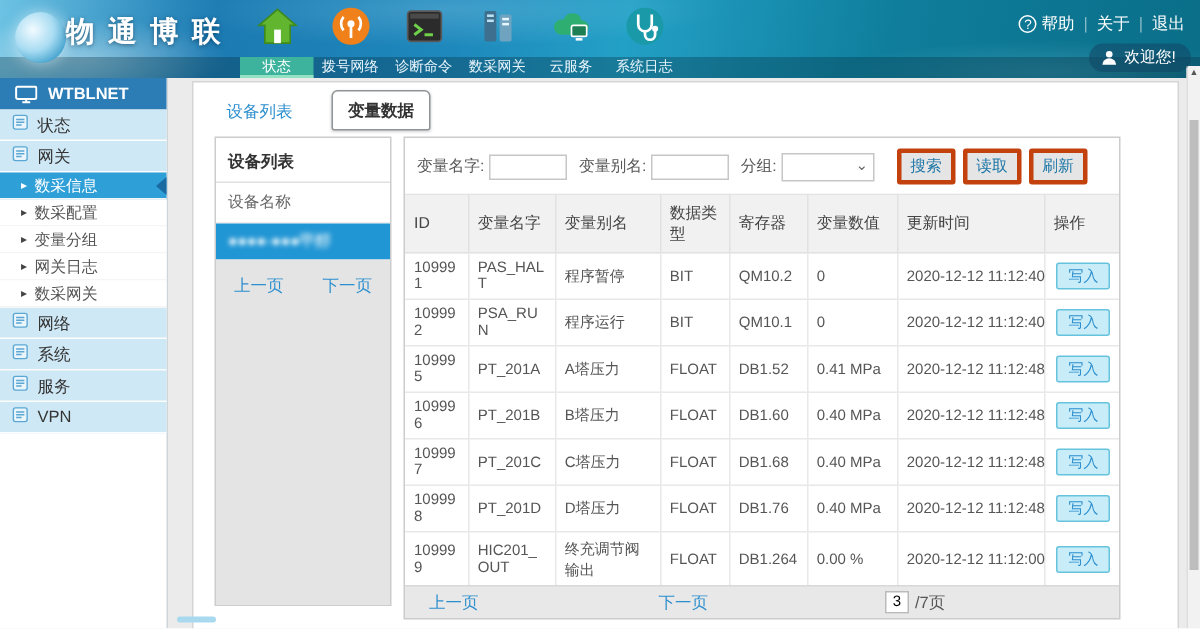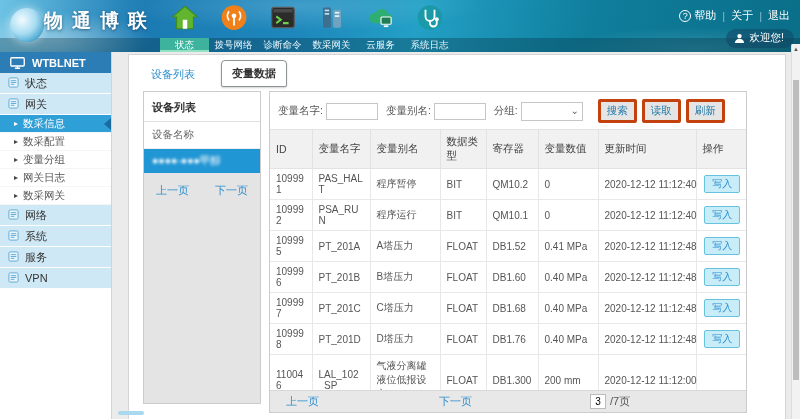--- a/index.html
+++ b/index.html
@@ -373,20 +373,30 @@
                 <td>109998</td>
                 <td>PT_201D</td>
                 <td>D塔压力</td>
                 <td>FLOAT</td>
                 <td>DB1.76</td>
                 <td>0.40 MPa</td>
                 <td class="time">2020-12-12 11:12:48</td>
                 <td class="op"><button class="write-btn">写入</button></td>
               </tr>
               <tr>
+                <td>109999</td>
+                <td>HIC201_OUT</td>
+                <td>终充调节阀输出</td>
+                <td>FLOAT</td>
+                <td>DB1.264</td>
+                <td>0.00 %</td>
+                <td class="time">2020-12-12 11:12:00</td>
+                <td class="op"><button class="write-btn">写入</button></td>
+              </tr>
+              <tr>
                 <td>110046</td>
                 <td>LAL_102_SP</td>
                 <td>气液分离罐液位低报设定</td>
                 <td>FLOAT</td>
                 <td>DB1.300</td>
                 <td>200 mm</td>
                 <td class="time">2020-12-12 11:12:00</td>
                 <td class="op"></td>
               </tr>
             </tbody>

